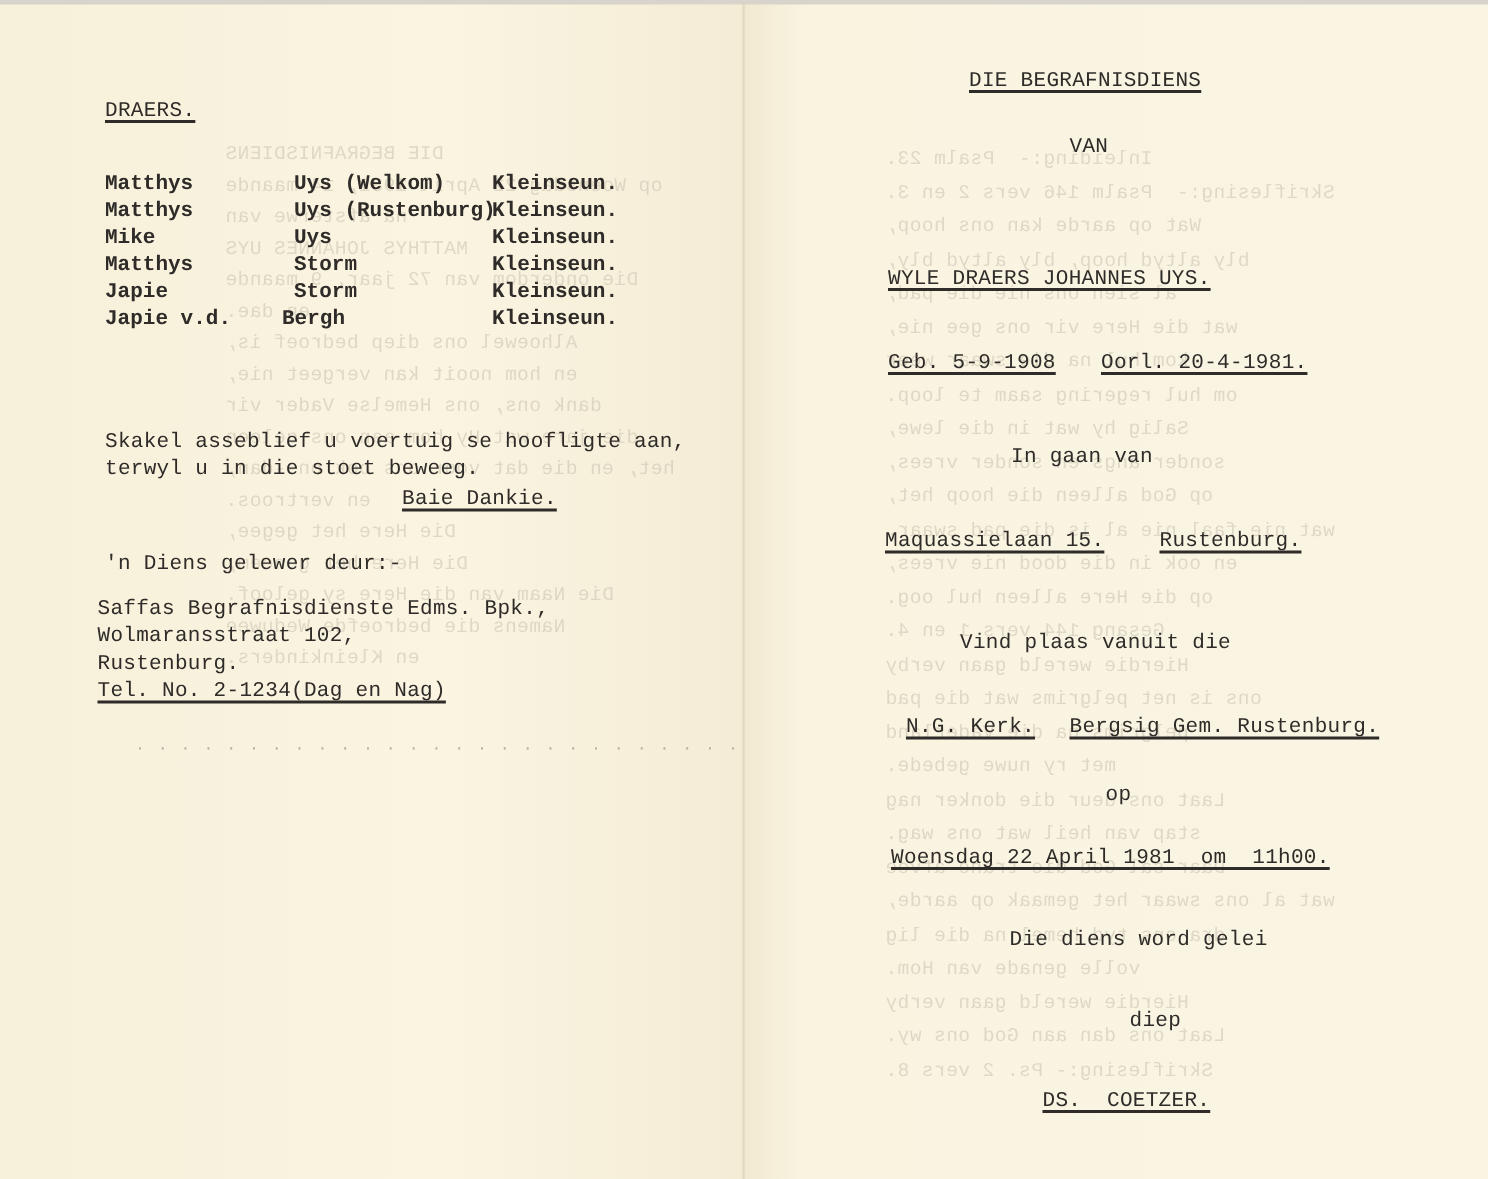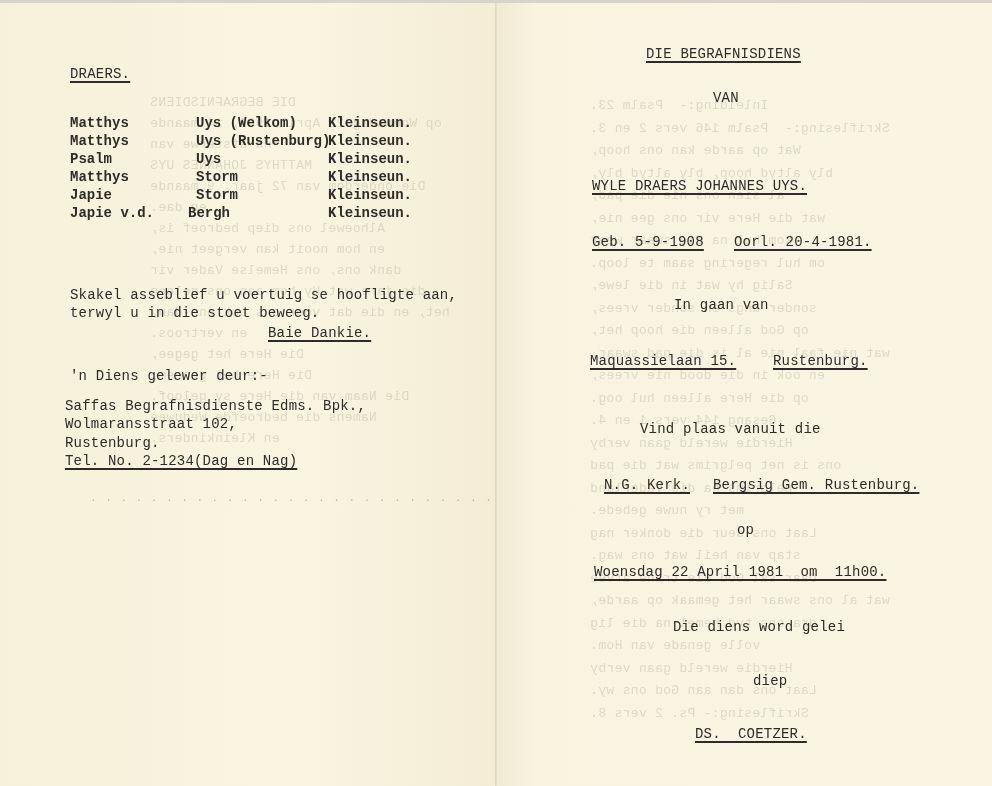--- a/index.html
+++ b/index.html
@@ -87,21 +87,21 @@
     <div class="ghost" style="left: 590px; top: 660.5px; transform: scaleX(-1);">Hierdie wereld gaan verby</div>
     <div class="ghost" style="left: 590px; top: 683px; transform: scaleX(-1);">Laat ons dan aan God ons wy.</div>
     <div class="ghost" style="left: 590px; top: 705.5px; transform: scaleX(-1);">Skriflesing:- Ps. 2 vers 8.</div>
   </div>
 
 <div class="t u" style="left:70px; top:66px;">DRAERS.</div>
 
 <div id="pallbearer-list">
     <div class="row" style="top: 115px;"><span style="left: 0px;">Matthys</span><span style="left: 126px;">Uys (Welkom)</span><span style="left: 258px;">Kleinseun.</span></div>
     <div class="row" style="top: 133px;"><span style="left: 0px;">Matthys</span><span style="left: 126px;">Uys (Rustenburg)</span><span style="left: 258px;">Kleinseun.</span></div>
-    <div class="row" style="top: 151px;"><span style="left: 0px;">Psalm</span><span style="left: 126px;">Uys</span><span style="left: 258px;">Kleinseun.</span></div>
+    <div class="row" style="top: 151px;"><span style="left: 0px;">Mike</span><span style="left: 126px;">Uys</span><span style="left: 258px;">Kleinseun.</span></div>
     <div class="row" style="top: 169px;"><span style="left: 0px;">Matthys</span><span style="left: 126px;">Storm</span><span style="left: 258px;">Kleinseun.</span></div>
     <div class="row" style="top: 187px;"><span style="left: 0px;">Japie</span><span style="left: 126px;">Storm</span><span style="left: 258px;">Kleinseun.</span></div>
     <div class="row" style="top: 205px;"><span style="left: 0px;">Japie v.d.</span><span style="left: 118px;">Bergh</span><span style="left: 258px;">Kleinseun.</span></div>
   </div>
 
 <div class="t" style="left:70px; top:287px;">Skakel asseblief u voertuig se hoofligte aan,</div>
 <div class="t" style="left:70px; top:305px;">terwyl u in die stoet beweeg.</div>
 <div class="t u" style="left:268px; top:325px;">Baie Dankie.</div>
 
 <div class="t" style="left:70px; top:368px;">'n Diens gelewer deur:-</div>

